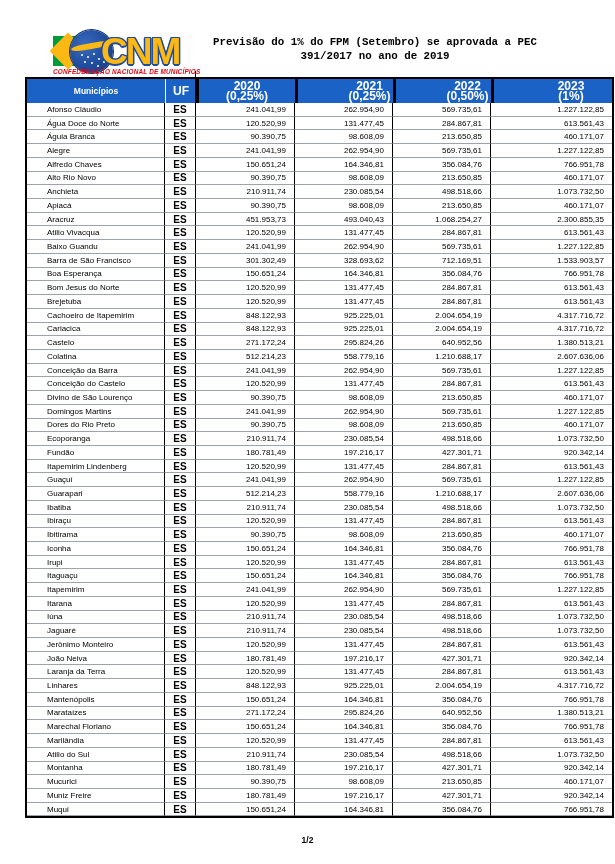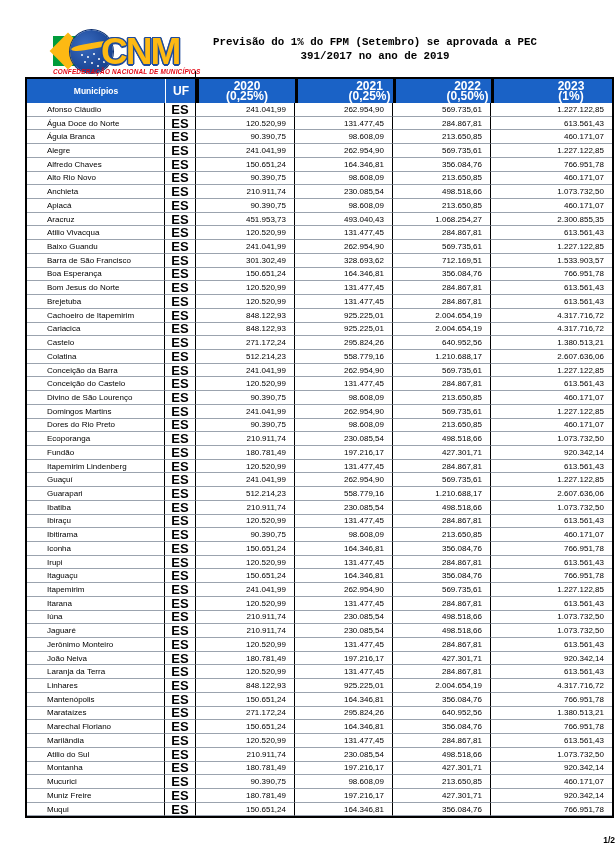--- a/index.html
+++ b/index.html
@@ -39,27 +39,27 @@
   .h-mun { width:138px; font-size:8.5px; }
   .h-uf  { width:31px;  font-size:12px; border-left:1px solid #fff; }
   .h-y   { width:99px;  font-size:12px; border-left:3px solid #000000; }
   .h-y2, .h-y3 { width:98px;padding-left:48px; }
   .h-y4  { width:121px;padding-left:36px; }
   .stub-line { position:absolute; left:167.5px; top:-8px; width:1px; height:32px; background:var(--border); }
 
   .t-body .t-row { display:flex; height:13.72px; align-items:stretch; }
   .cell { display:flex; align-items:center; font-size:8px; border-bottom:1px solid var(--row-line); overflow:hidden; white-space:nowrap; }
   .c-mun { width:138px; padding-left:20px; border-right:1px solid var(--border); }
-  .c-uf  { width:31px; justify-content:center; font-weight:700; font-size:13px; border-right:1px solid var(--border);text-align:right; }
+  .c-uf  { width:31px; justify-content:center; font-weight:700; font-size:10px; border-right:1px solid var(--border);text-align:right; }
   .c-y   { width:99px; justify-content:flex-end; padding-right:8px; border-right:1px solid var(--border); }
   .c-y2, .c-y3 { width:98px; }
   .c-y4  { width:121px; border-right:none;text-align:center; }
 
   
-  .footer { position:absolute; left:0; top:835px; width:615px; text-align:right; font-size:8.5px; font-weight:700; }
+  .footer { position:absolute; left:0; top:835px; width:615px; text-align:center; font-size:8.5px; font-weight:700; }
 </style>
 </head>
 <body>
 
 <div class="page">
 
   <div class="logo">
     <div class="flag-green"></div>
     <div class="flag-diamond"></div>
     <div class="globe"></div>

